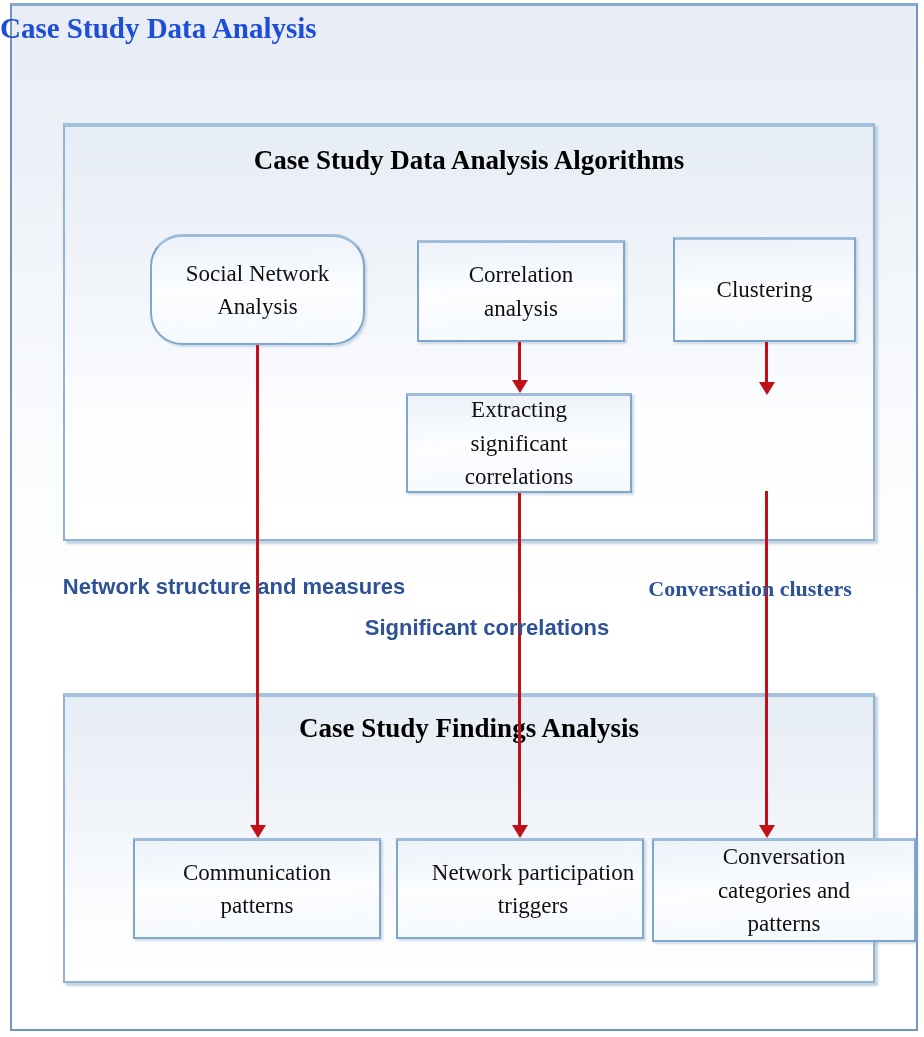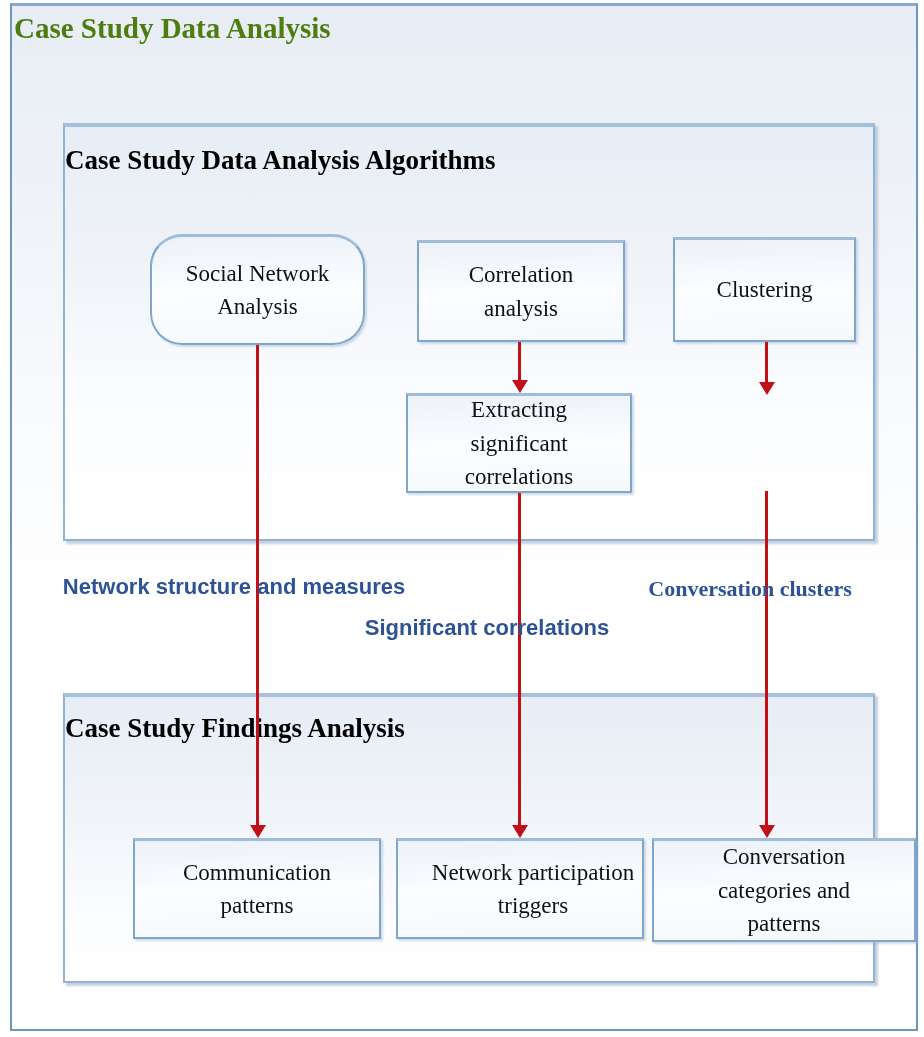--- a/index.html
+++ b/index.html
@@ -22,24 +22,23 @@
     border-top: 3px solid #88abce;
     background: linear-gradient(180deg, #e8edf5 0%, #edf1f7 15%, #f8fafd 38%, #ffffff 58%, #ffffff 100%);
     z-index: 0;
   }
 
   .main-title {
     position: absolute;
     left: 0px; top: 12px;
     font-size: 29px;
     font-weight: bold;
-    color: #4d7c0f;
+    color: #1d4ed8;
     white-space: nowrap;
     z-index: 7;
-    margin-left: 14px;
   }
 
   .section {
     position: absolute;
     border: 2px solid #8fb2d5;
     border-top: 4px solid #a5c1dd;
     box-shadow: 3px 3px 2px rgba(158,178,202,0.6);
     z-index: 1;
   }
   .section-algorithms {
@@ -48,21 +47,21 @@
     background: linear-gradient(180deg, #e7edf5 0%, #f0f4f9 35%, #fcfdff 70%, #ffffff 100%);
   }
   .section-findings {
     left: 63px; top: 693px;
     width: 812px; height: 290px;
     background: linear-gradient(180deg, #e7edf5 0%, #f0f4f9 40%, #fcfdff 80%, #ffffff 100%);
   }
   .section-title {
     position: absolute;
     left: 0; right: 0;
-    text-align: left;
+    text-align: center;
     font-weight: bold;
     font-size: 27px;
     color: #000000;
     z-index: 6;
   }
   .section-algorithms .section-title { top: 18px; }
   .section-findings .section-title { top: 16px; }
 
   .node {
     position: absolute;

